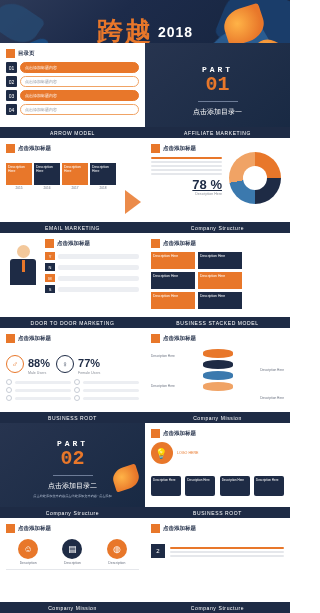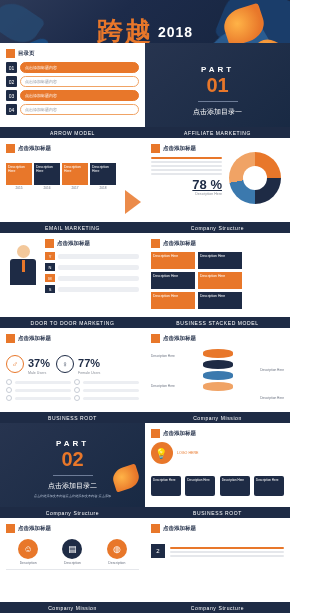--- a/index.html
+++ b/index.html
@@ -65,21 +65,21 @@
     display:flex; align-items:center; justify-content:center; border-radius:1px;
   }
   .pill {
     flex:1; height:11px; border:1px solid #f0a365; border-radius:6px;
     display:flex; align-items:center; padding-left:4px; font-size:4px; color:#8a8f99;
     background:#fff;
   }
   .pill.fill { background:#e8772a; border-color:#e8772a; color:#fff; }
 
   
-  .part-wrap { text-align:center; padding-top:16px; color:#fff; }
+  .part-wrap { text-align:center; padding-top:16px; color:#fff;font-family:Liberation Mono, monospace; }
   .part-lbl { font-size:8px; letter-spacing:3px; font-weight:700; }
   .part-no { font-size:20px; font-weight:700; color:#e8772a; line-height:1.1; }
   .part-line { width:40px; height:1px; background:#6d7c97; margin:5px auto; }
   .part-title { font-size:7px; color:#fff; }
 
   
   .arrow-chain { display:flex; align-items:flex-end; gap:2px; margin-top:10px; }
   .achip { width:26px; height:30px; position:relative; }
   .achip .box { width:26px; background:#e8772a; color:#fff; font-size:3.4px; padding:2px; height:22px; overflow:hidden; }
   .achip .box.navy { background:#1e2b45; }
@@ -328,21 +328,21 @@
     <div class="slide">
       <div class="slide-body">
         <div class="shead">
           <span class="sq"></span>
           <span class="shead-txt">点击添加标题</span>
         </div>
         <div style="display:flex; gap:6px;">
           <div class="stat">
             <span class="stat-ic">♂</span>
             <span>
-              <span class="stat-v">37%</span>
+              <span class="stat-v">88%</span>
               <span class="stat-l" style="display:block">Male Users</span>
             </span>
           </div>
           <div class="stat">
             <span class="stat-ic navy">♀</span>
             <span>
               <span class="stat-v">77%</span>
               <span class="stat-l" style="display:block">Female Users</span>
             </span>
           </div>

